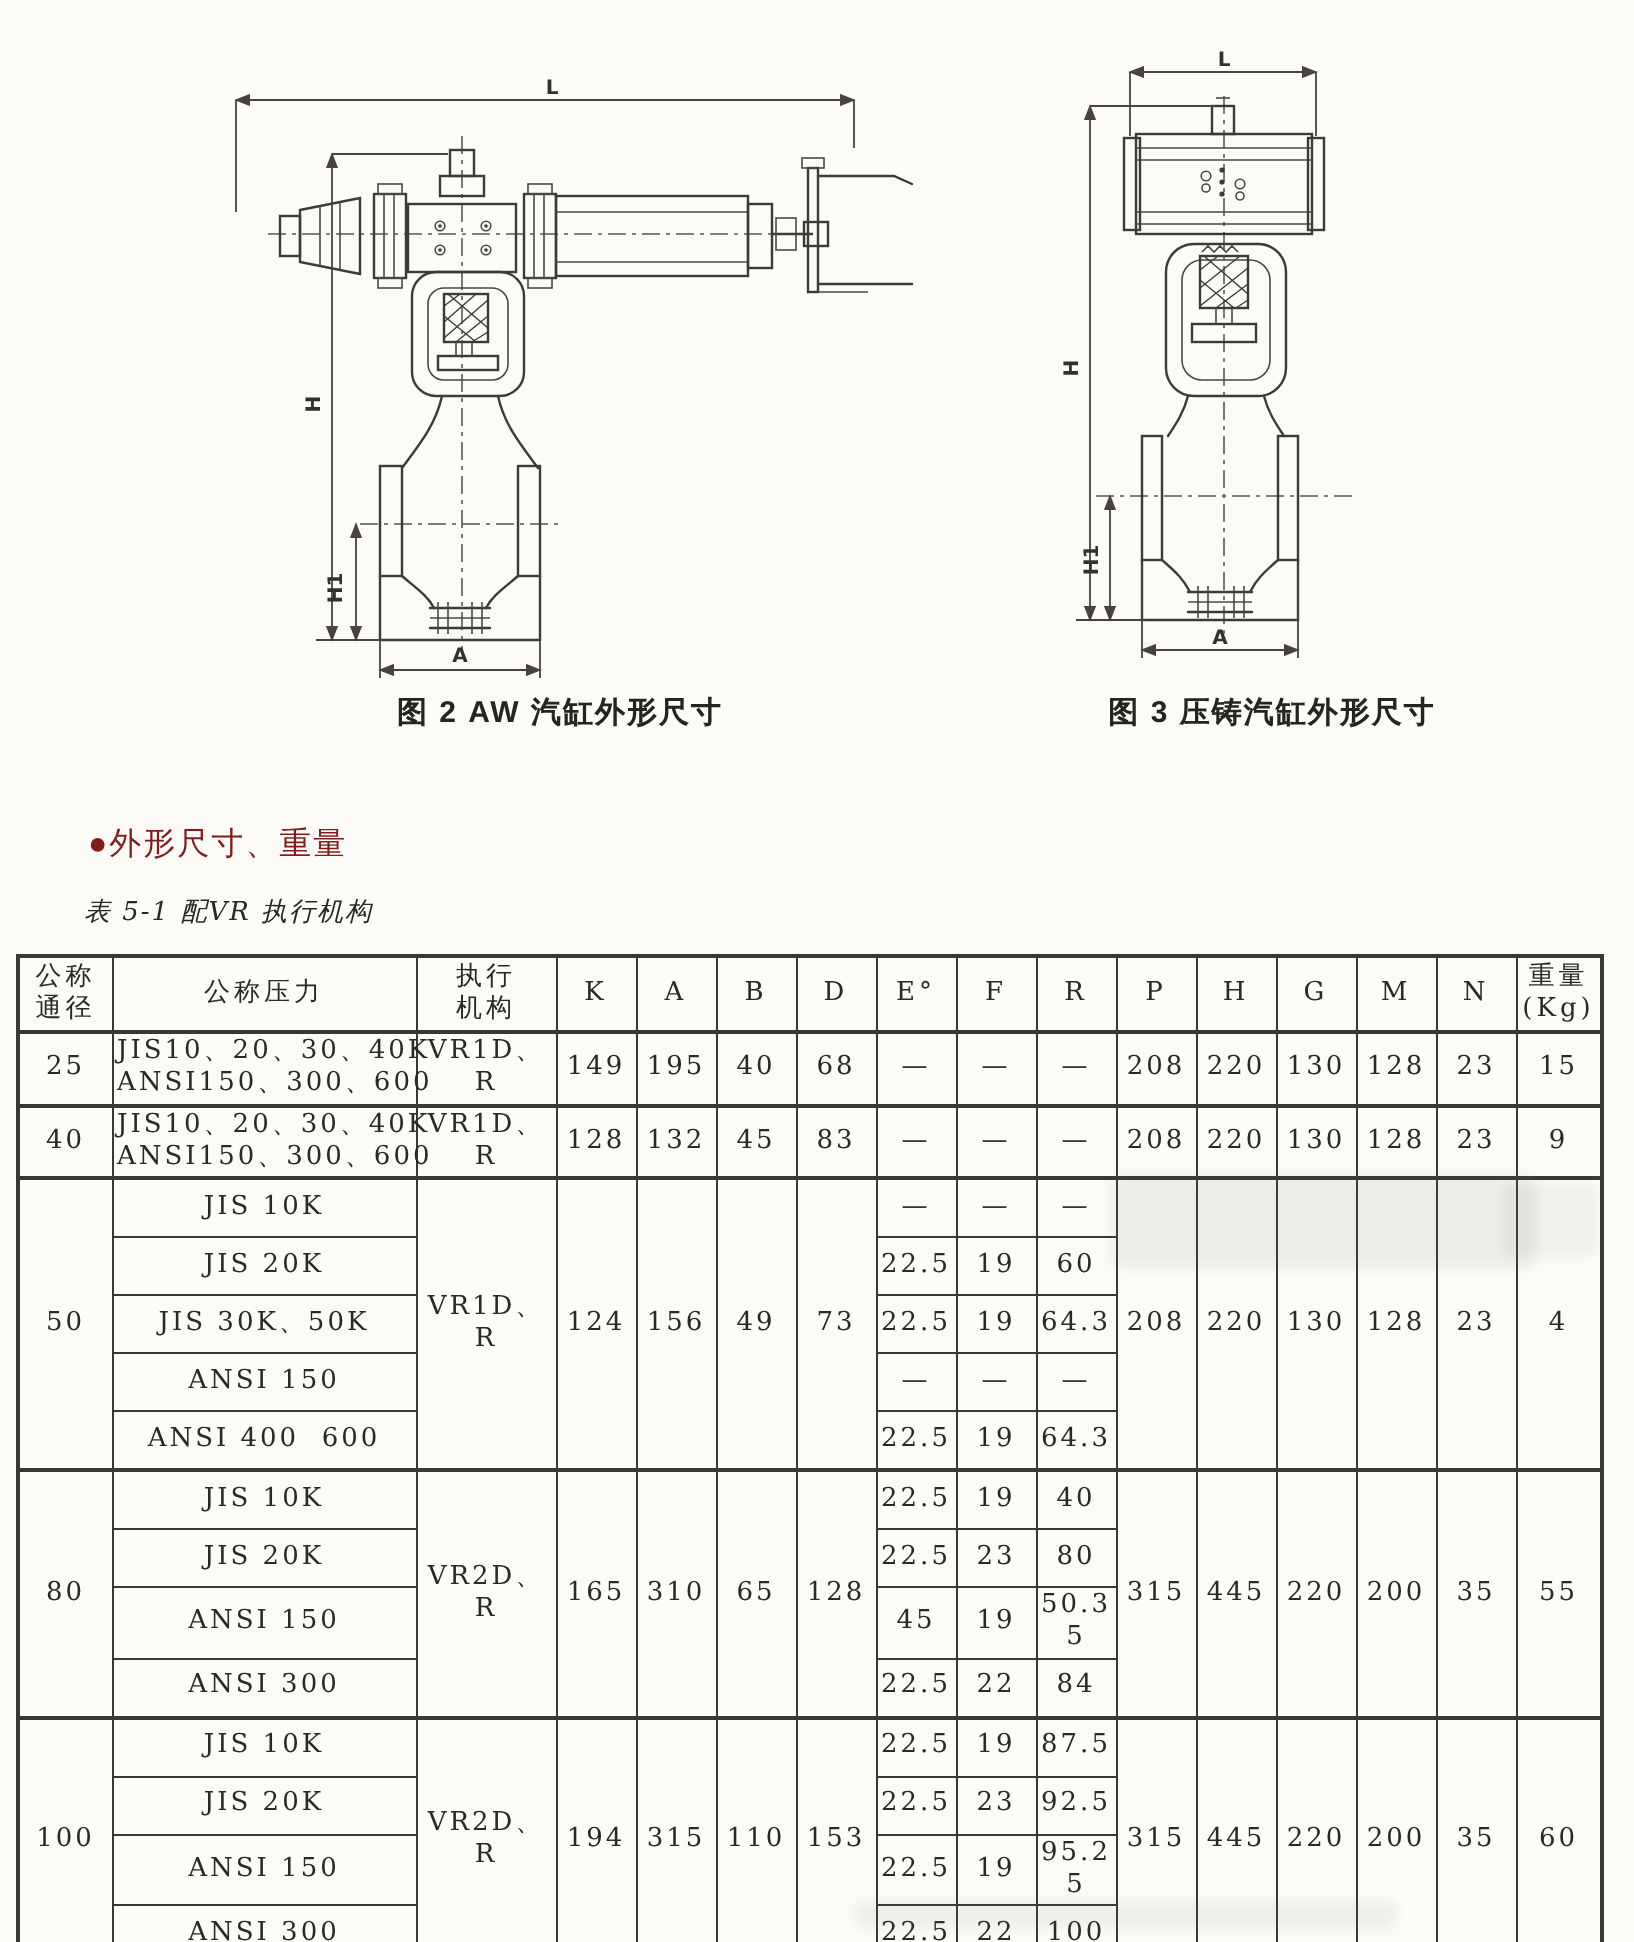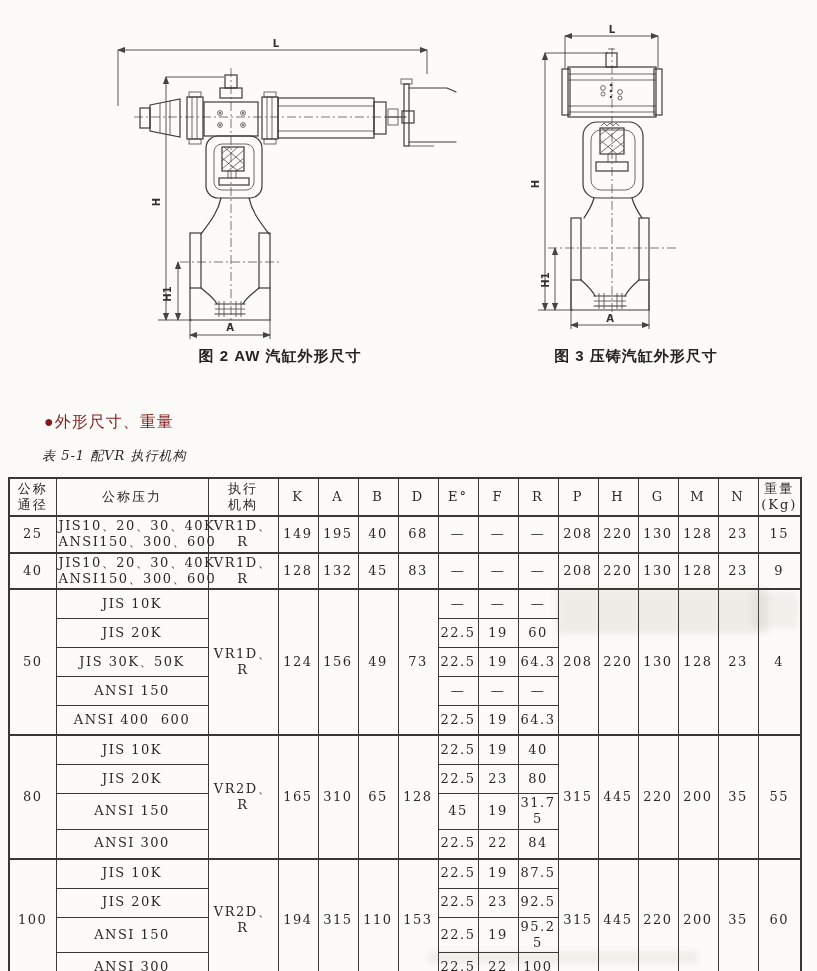--- a/index.html
+++ b/index.html
@@ -393,21 +393,21 @@
           <td class="c-press"><div>JIS 20K</div></td>
           <td class="c-num">22.5</td>
           <td class="c-num">23</td>
           <td class="c-num">80</td>
         </tr>
         <tr>
           <td class="c-press"><div>ANSI 150</div></td>
           <td class="c-num">45</td>
           <td class="c-num">19</td>
           <td class="c-num">
-            <div>31.7</div>
+            <div>50.3</div>
             <div>5</div>
           </td>
         </tr>
         <tr>
           <td class="c-press"><div>ANSI 300</div></td>
           <td class="c-num">22.5</td>
           <td class="c-num">22</td>
           <td class="c-num">84</td>
         </tr>
       </tbody>

